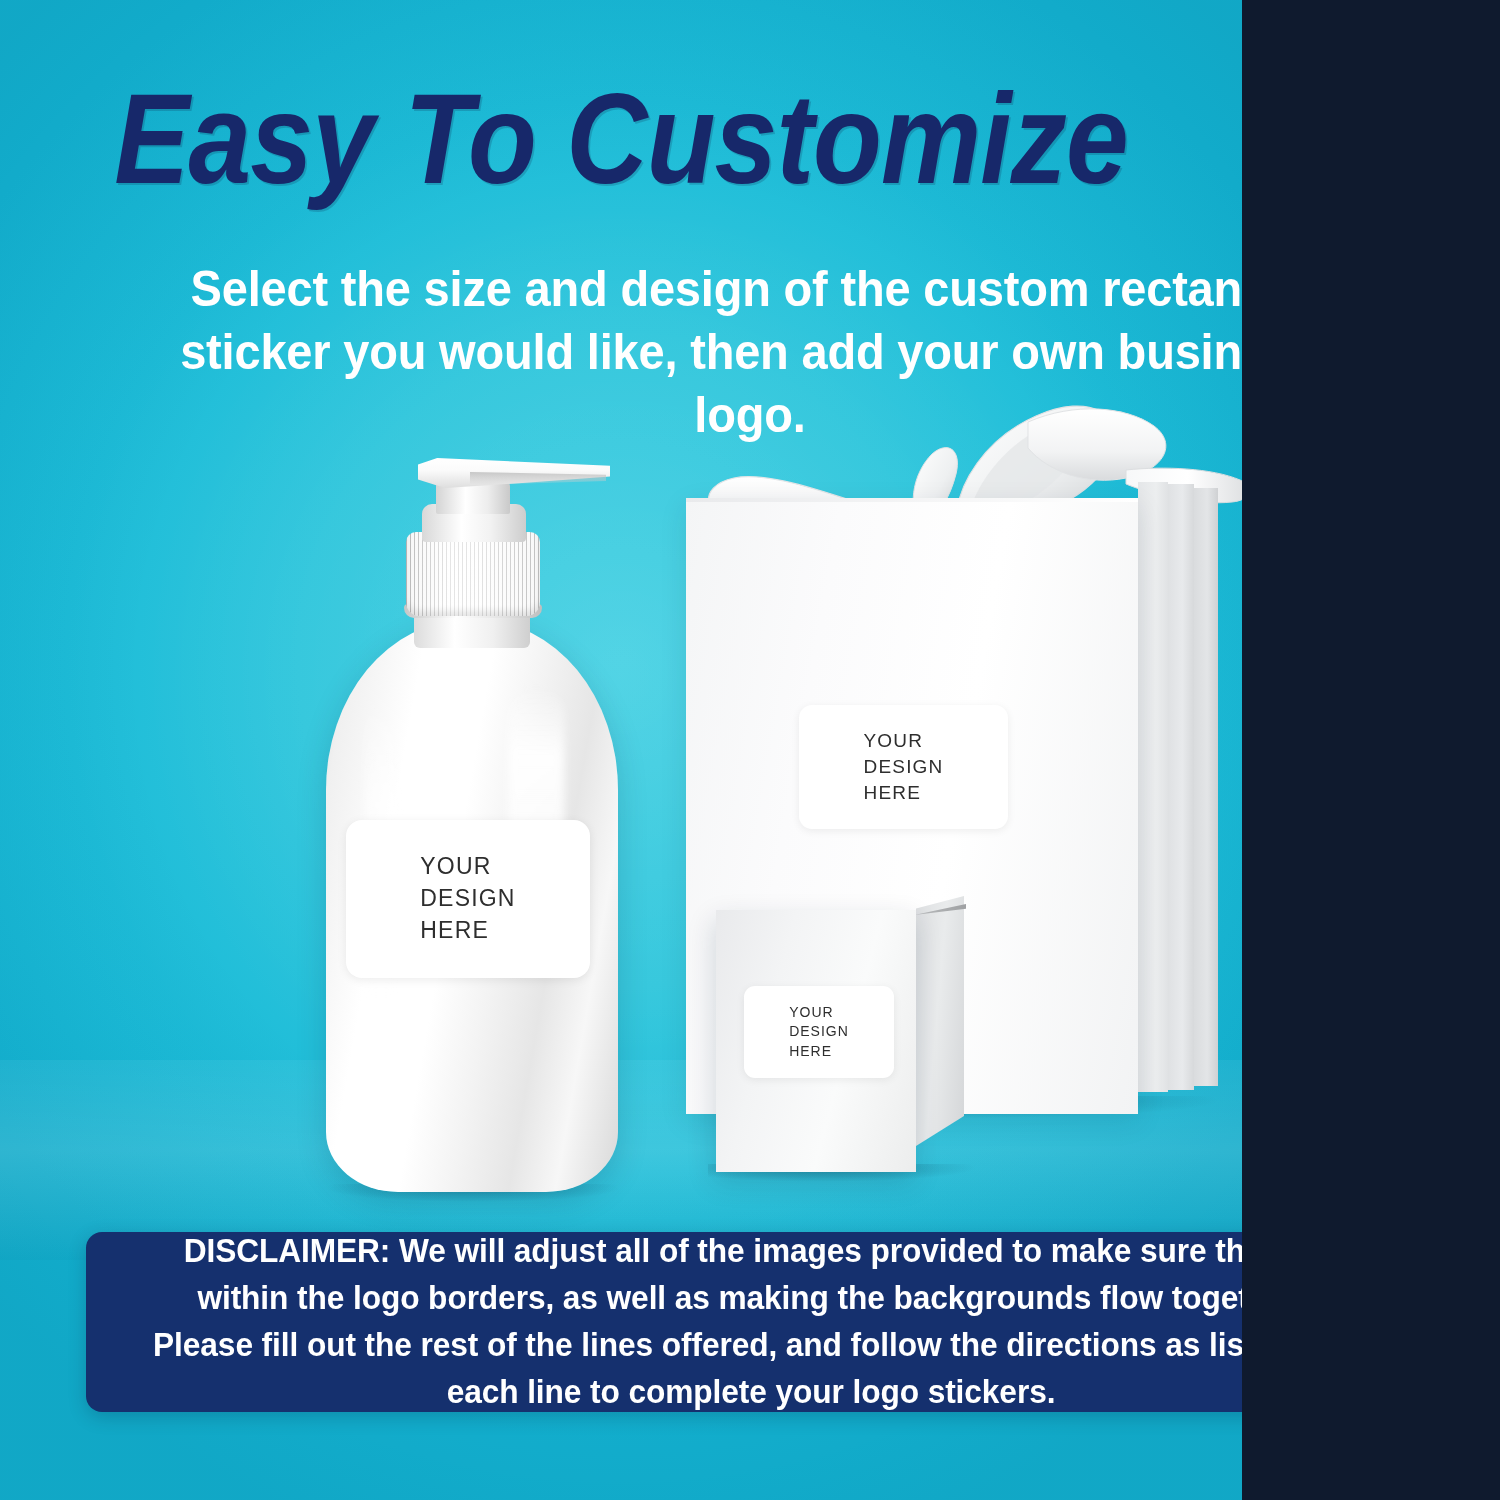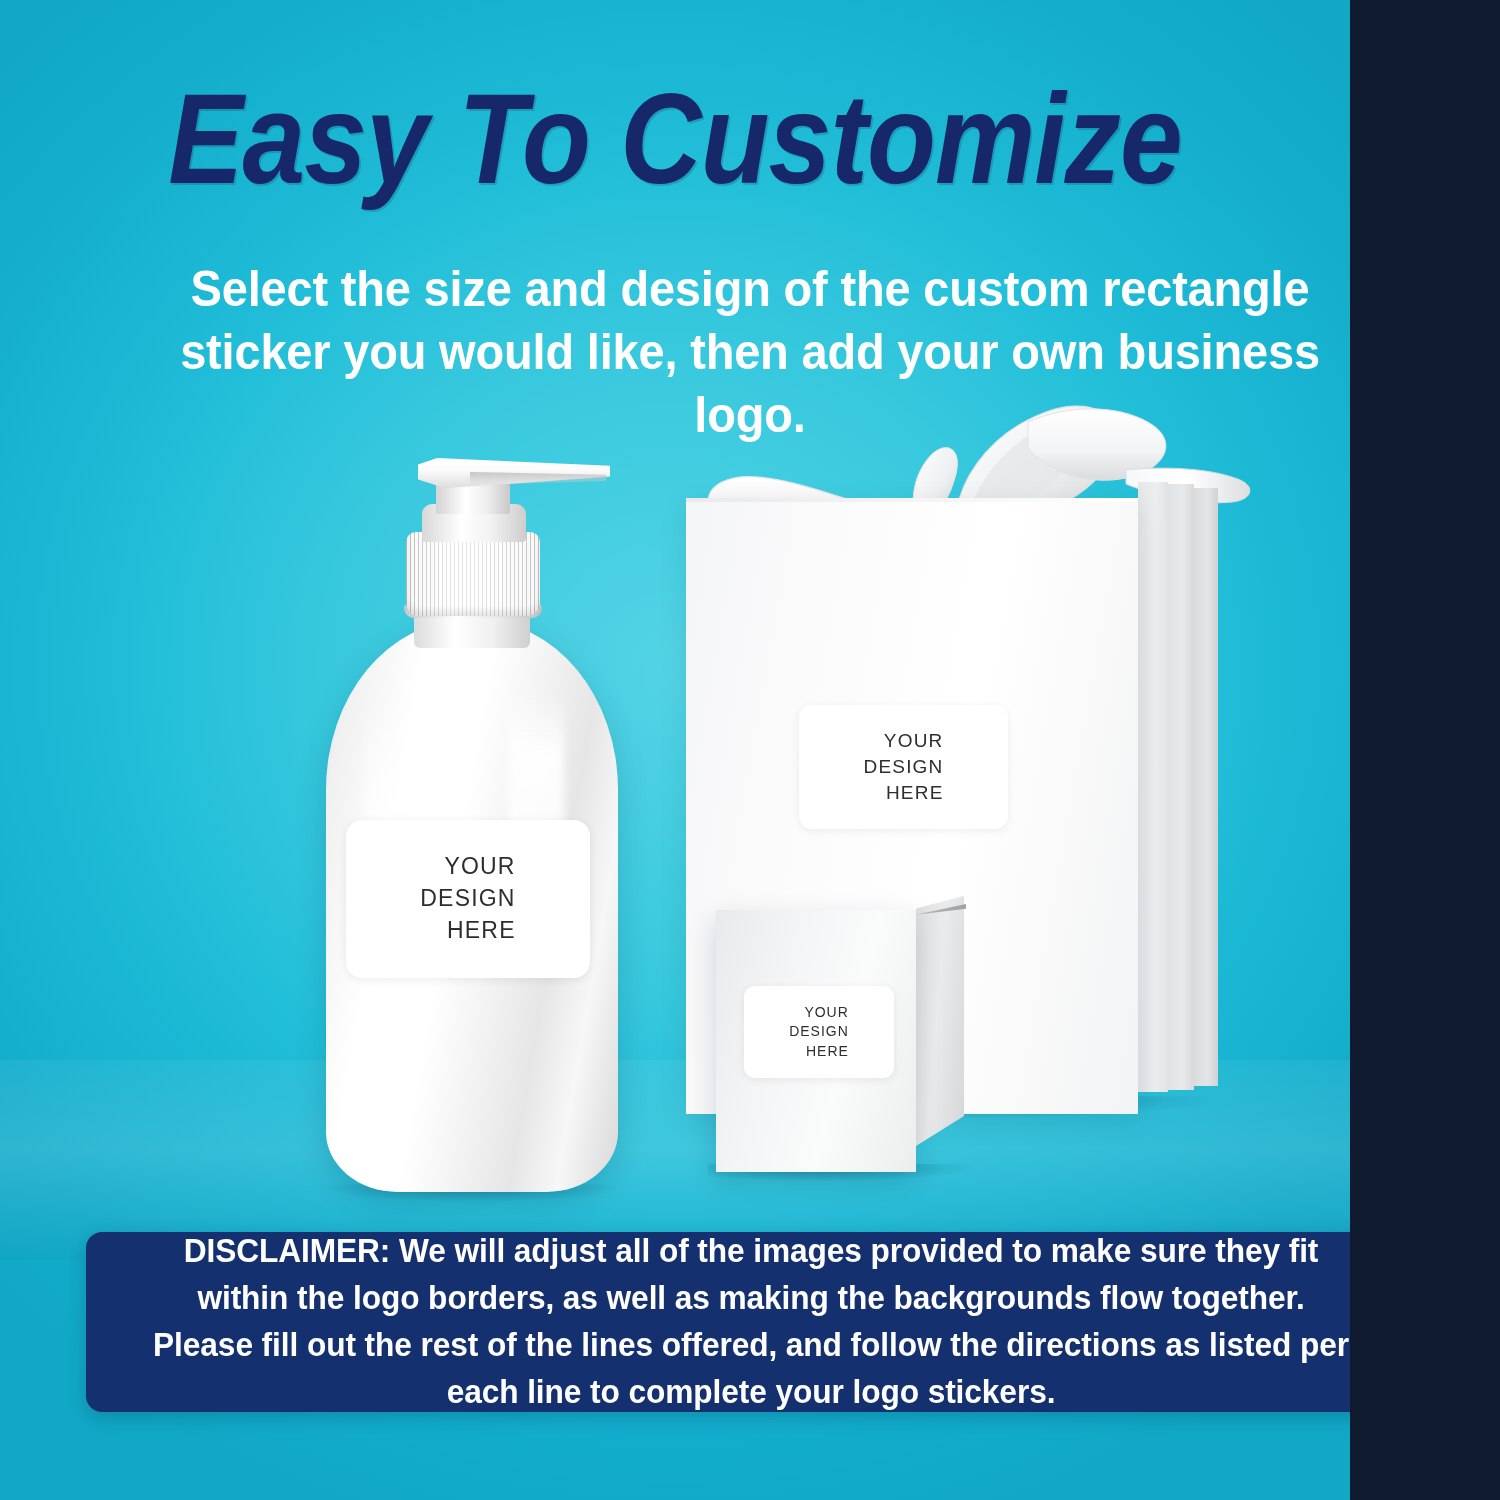--- a/index.html
+++ b/index.html
@@ -3,26 +3,27 @@
 <meta charset="utf-8">
 <title>Easy To Customize</title>
 <style>
   html, body {
     margin: 0;
     padding: 0;
     background: #0f1a2e;
   }
   #stage {
     position: relative;
-    width: 1350px;
+    width: 1222px;
     height: 1500px;
     overflow: hidden;
     font-family: "Liberation Sans", sans-serif;
     background:
       radial-gradient(ellipse 62% 52% at 50% 44%, #3fcfe2 0%, #30c6dc 42%, #1dbcd8 72%, #13b6d6 100%);
+    padding-left: 20px;
   }
 
   
   .bg-floor {
     position: absolute;
     left: 0; right: 0;
     top: 1060px;
     height: 200px;
     background: linear-gradient(180deg, rgba(255,255,255,0.05) 0%, rgba(255,255,255,0.12) 45%, rgba(0,0,0,0.02) 100%);
     pointer-events: none;
@@ -284,21 +285,21 @@
   .sticker {
     position: absolute;
     background: #ffffff;
     border-radius: 14px;
     display: flex;
     align-items: center;
     justify-content: center;
     z-index: 9;
   }
   .sticker-text {
-    text-align: right;
+    text-align: left;
     color: #2e2e2e;
     font-family: "Liberation Sans", sans-serif;
     font-weight: 400;
     line-height: 1.38;
     letter-spacing: 1.2px;
     white-space: pre-line;
   }
 
   .sticker-bottle {
     left: 346px; top: 820px;

